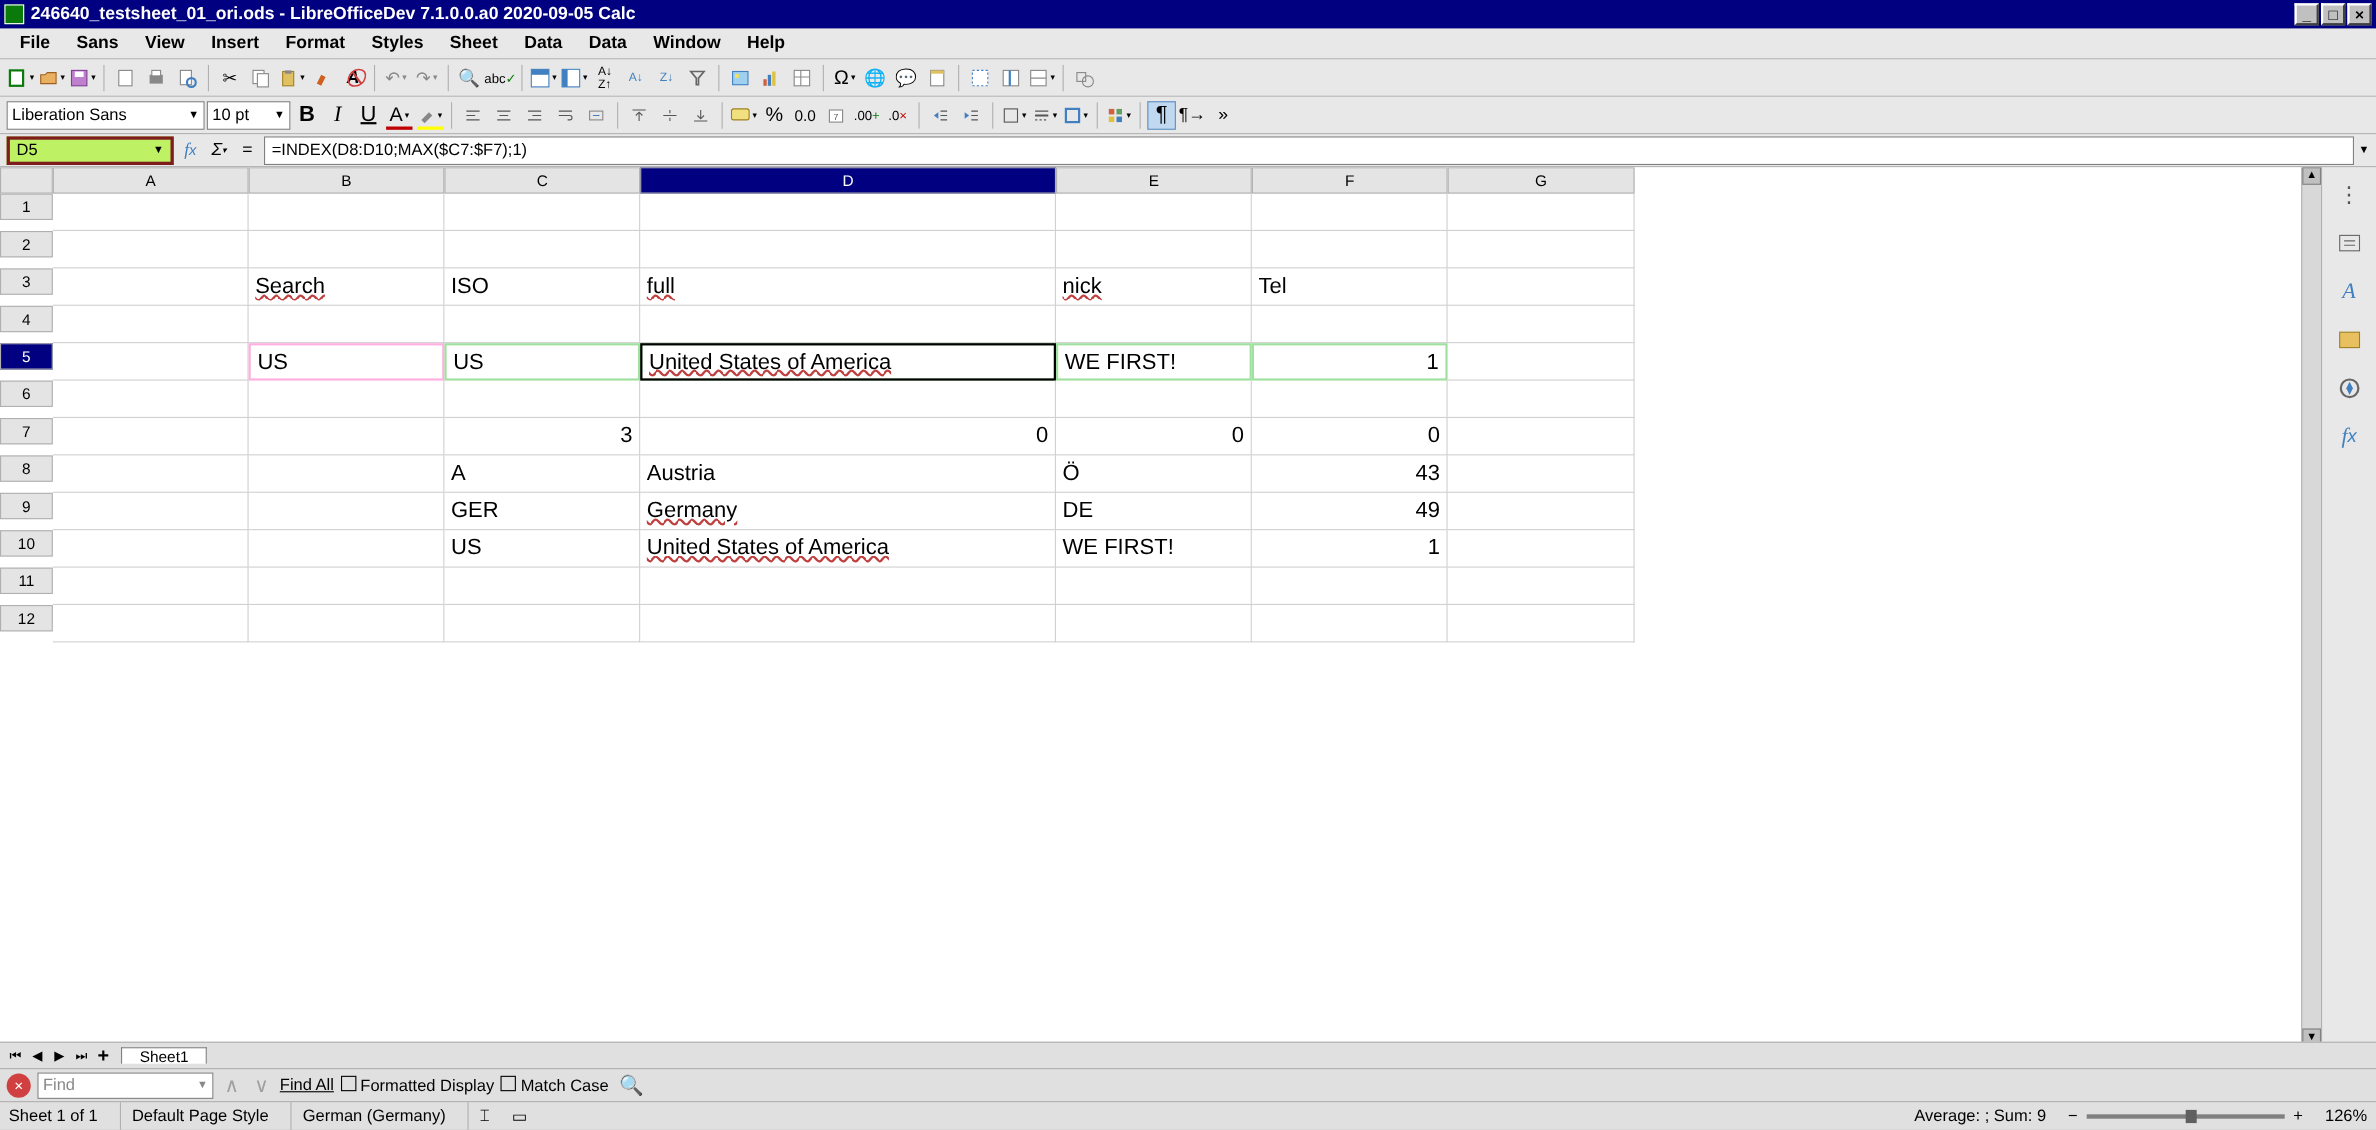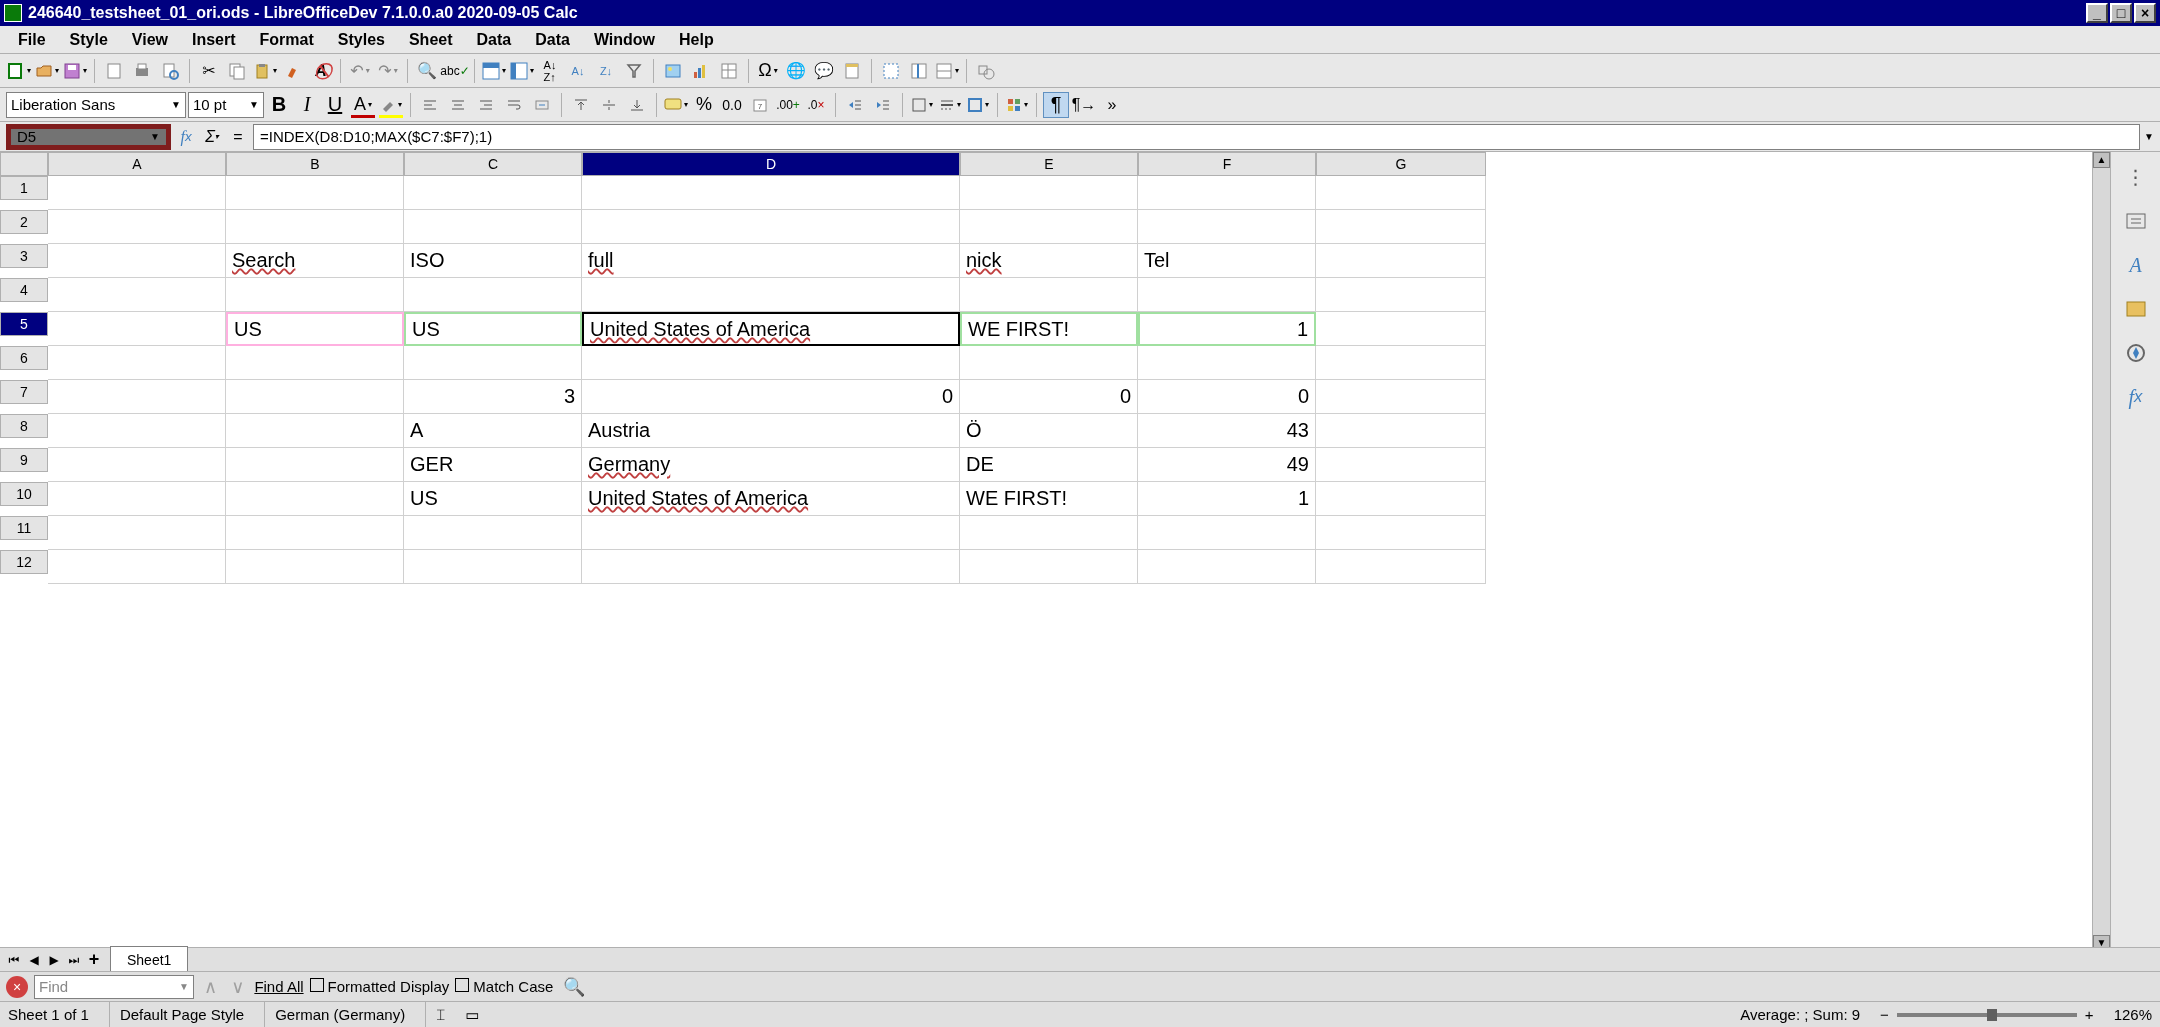--- a/index.html
+++ b/index.html
@@ -24,21 +24,21 @@
 .combo .drop { margin-left:auto; font-size:10px; }
 .fmt-toolbar .boldglyph { font-weight:bold; font-size:20px; }
 .fmt-toolbar .italicglyph { font-style:italic; font-size:20px; font-family:serif; }
 .fmt-toolbar .ulglyph { text-decoration:underline; font-size:20px; }
 .colorbar { position:absolute; left:0; right:0; bottom:-1px; height:3px; }
 .tbtn.rel { position:relative; }
 .tbtn.active { background:#c0d8f0; border:1px solid #6090c0; }
 
 
 .formulabar { height: 30px; background:#e8e8e8; border-bottom:1px solid #b0b0b0; display:flex; align-items:center; padding:2px 6px; gap:4px; }
-.namebox { width:165px; height:26px; border:5px solid #7f1d1d; background:#737373; display:flex; align-items:center; padding:0 6px; font-size:15px; }
+.namebox { width:152px; height:26px; border:3px solid #7f1d1d; background:#bef264; display:flex; align-items:center; padding:0 6px; font-size:15px; }
 .namebox .drop { margin-left:auto; font-size:10px; }
 .fbtn { width:22px; height:22px; display:flex; align-items:center; justify-content:center; font-size:16px; cursor:pointer; font-style:italic; }
 .formula-input { flex:1; height:26px; border:1px solid #808080; background:#fff; padding:0 6px; font-size:15px; outline:none; }
 
 
 .main { position:absolute; top:152px; bottom:60px; left:0; right:0; display:flex; }
 .sheet-area { flex:1; position:relative; background:#fff; overflow:hidden; }
 .right-sidebar { width:50px; background:#e8e8e8; border-left:1px solid #b0b0b0; display:flex; flex-direction:column; align-items:center; padding-top:10px; gap:14px; }
 .right-sidebar .sbtn { width:30px; height:30px; display:flex; align-items:center; justify-content:center; font-size:20px; cursor:pointer; color:#555; }
 
@@ -59,21 +59,21 @@
 .vscroll .up, .vscroll .down { height:16px; background:#c0c0c0; border:1px solid #808080; text-align:center; font-size:10px; line-height:14px; cursor:pointer; }
 .vscroll .down { position:absolute; bottom:0; left:0; right:0; }
 .hscroll { height:16px; background:#d8d8d8; border-top:1px solid #b0b0b0; position:absolute; left:0; right:18px; bottom:0; display:flex; }
 .hscroll .btn { width:16px; background:#c0c0c0; border:1px solid #808080; text-align:center; font-size:10px; line-height:14px; cursor:pointer; }
 .hscroll .track { flex:1; position:relative; }
 .hscroll .thumb { position:absolute; left:0; width:42%; top:0; bottom:0; background:#c0c0c0; border:1px solid #808080; }
 
 
 .tabbar { height:24px; background:#e0e0e0; display:flex; align-items:center; border-top:1px solid #b0b0b0; padding-left:4px; }
 .tabnav { width:20px; height:18px; display:flex; align-items:center; justify-content:center; font-size:12px; cursor:pointer; }
-.tab { height:28px; padding:0 16px; background:#fff; border:1px solid #808080; border-bottom:none; margin-left:6px; font-size:14px; display:flex; align-items:center; cursor:pointer; }
+.tab { height:15px; padding:0 16px; background:#fff; border:1px solid #808080; border-bottom:none; margin-left:6px; font-size:14px; display:flex; align-items:center; cursor:pointer; }
 
 
 .findbar { height:30px; background:#e0e0e0; border-top:1px solid #b0b0b0; display:flex; align-items:center; padding:0 6px; gap:6px; font-size:15px; }
 .findbar .close { width:22px; height:22px; border-radius:11px; background:#d04040; color:#fff; display:flex; align-items:center; justify-content:center; font-size:14px; cursor:pointer; }
 .findbar .findbox { width:160px; height:24px; border:1px solid #808080; background:#fff; display:flex; align-items:center; padding:0 4px; color:#888; }
 .findbar .findbox .drop { margin-left:auto; font-size:10px; }
 .findbar .nav { font-size:18px; color:#a0a0a0; cursor:pointer; padding:0 4px; }
 .findbar .chk { width:14px; height:14px; border:1px solid #000; display:inline-block; margin-right:4px; }
 
 
@@ -91,21 +91,21 @@
 <div class="titlebar">
   <div class="app-icon"></div>
   <div class="title-text">246640_testsheet_01_ori.ods - LibreOfficeDev 7.1.0.0.a0 2020-09-05 Calc</div>
   <div class="win-btn">_</div>
   <div class="win-btn">□</div>
   <div class="win-btn">×</div>
 </div>
 
 <div class="menubar">
   <div class="menu-item">File</div>
-  <div class="menu-item">Style</div>
+  <div class="menu-item">Sans</div>
   <div class="menu-item">View</div>
   <div class="menu-item">Insert</div>
   <div class="menu-item">Format</div>
   <div class="menu-item">Styles</div>
   <div class="menu-item">Sheet</div>
   <div class="menu-item">Data</div>
   <div class="menu-item">Data</div>
   <div class="menu-item">Window</div>
   <div class="menu-item">Help</div>
 </div>

